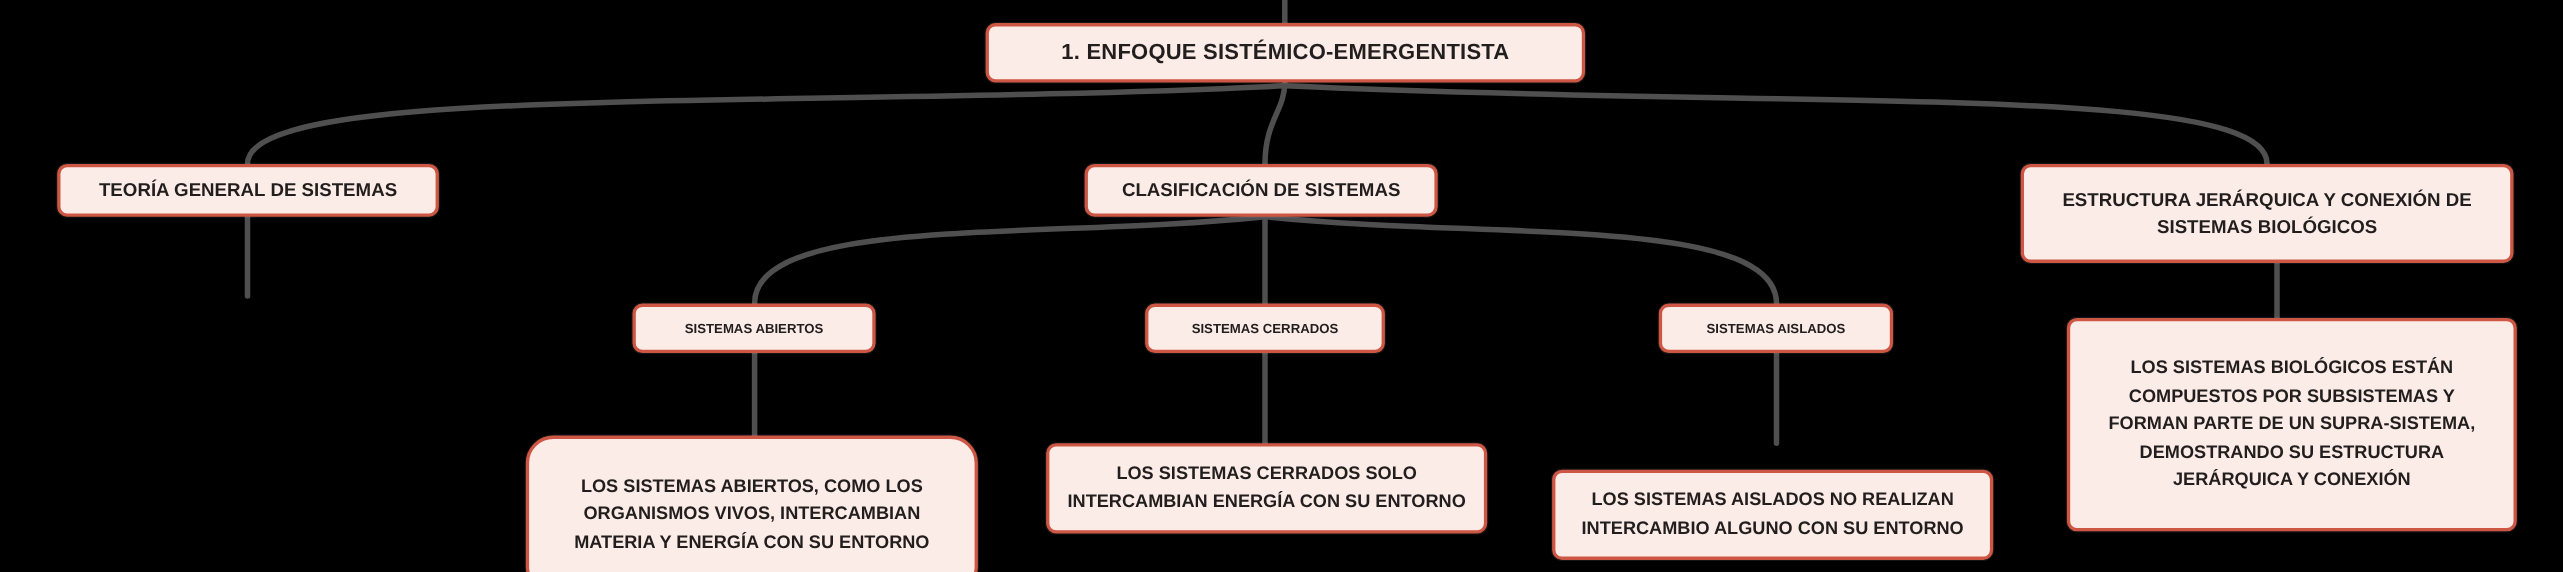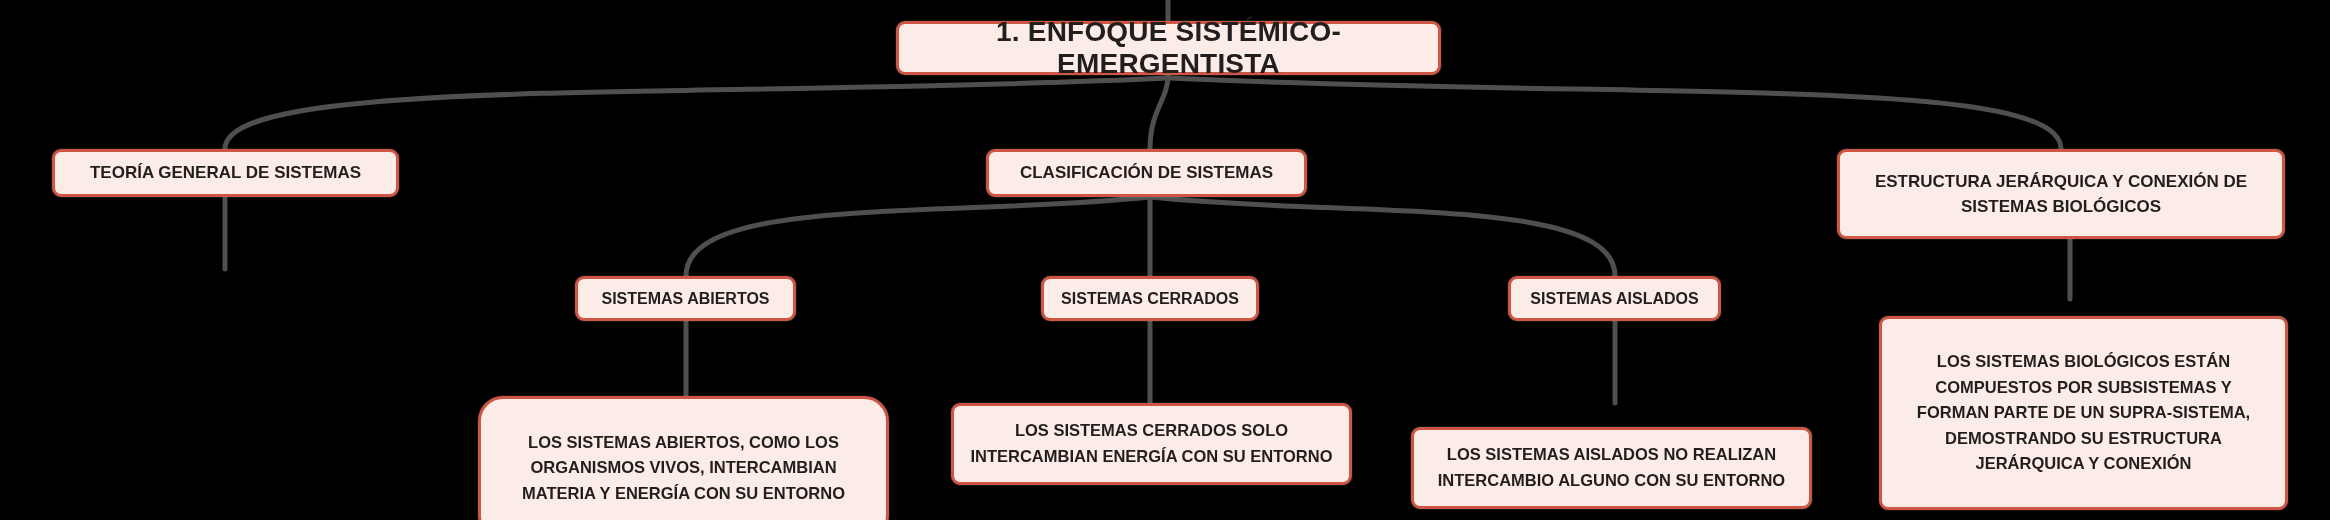--- a/index.html
+++ b/index.html
@@ -36,38 +36,38 @@
     color: var(--text, #221e1e);
     display: flex;
     align-items: center;
     justify-content: center;
     text-align: center;
     padding: 6px 14px;
     text-transform: none;
     box-shadow: 0 0 0 1px rgba(255,255,255,0.08);
   }
   .node span { display: block; width: 100%; }
-  .node-root   { font-size: 28px; font-weight: 700; letter-spacing: 0.2px; }
+  .node-root   { font-size: 20px; font-weight: 700; letter-spacing: 0.2px; }
   .node-l2     { font-size: 17px; font-weight: 700; line-height: 1.5; }
-  .node-l3     { font-size: 16px; font-weight: 700; text-align: center; }
+  .node-l3     { font-size: 12px; font-weight: 700; text-align: center; }
   .node-desc   { font-size: 16.5px; font-weight: 600; line-height: 1.55; padding: 10px 16px; }
 
   
   #node-root        { left: 896px;  top: 21px;  width: 545px; height: 54px; }
   #node-teoria      { left: 52px;   top: 149px; width: 347px; height: 48px; }
   #node-clasif      { left: 986px;  top: 149px; width: 321px; height: 48px; }
   #node-estructura  { left: 1837px; top: 149px; width: 448px; height: 90px; }
   #node-teoria-desc { left: 22px;   top: 269px; width: 399px; height: 172px; }
   #node-abiertos    { left: 575px;  top: 276px; width: 221px; height: 45px; }
   #node-cerrados    { left: 1041px; top: 276px; width: 218px; height: 45px; }
   #node-aislados    { left: 1508px; top: 276px; width: 213px; height: 45px; }
   #node-abiertos-desc { left: 478px;  top: 396px; width: 411px; height: 144px; border-radius: 25px; }
   #node-cerrados-desc { left: 951px;  top: 403px; width: 401px; height: 82px; }
   #node-aislados-desc { left: 1411px; top: 403px; width: 401px; height: 82px; margin-top: 24px; }
-  #node-biologicos-desc { left: 1879px; top: 316px; width: 409px; height: 194px; }
+  #node-biologicos-desc { left: 1879px; top: 289px; width: 409px; height: 194px; }
 </style>
 </head>
 <body>
 
 <div class="canvas">
 
   <svg class="connector-layer" viewBox="0 0 2330 520" aria-hidden="true">
     <path d="M 1168 0 L 1168 21"></path>
     <path d="M 1168 78 C 700 100, 225 75, 225 149"></path>
     <path d="M 1168 75 C 1168 100, 1150 110, 1150 149"></path>

